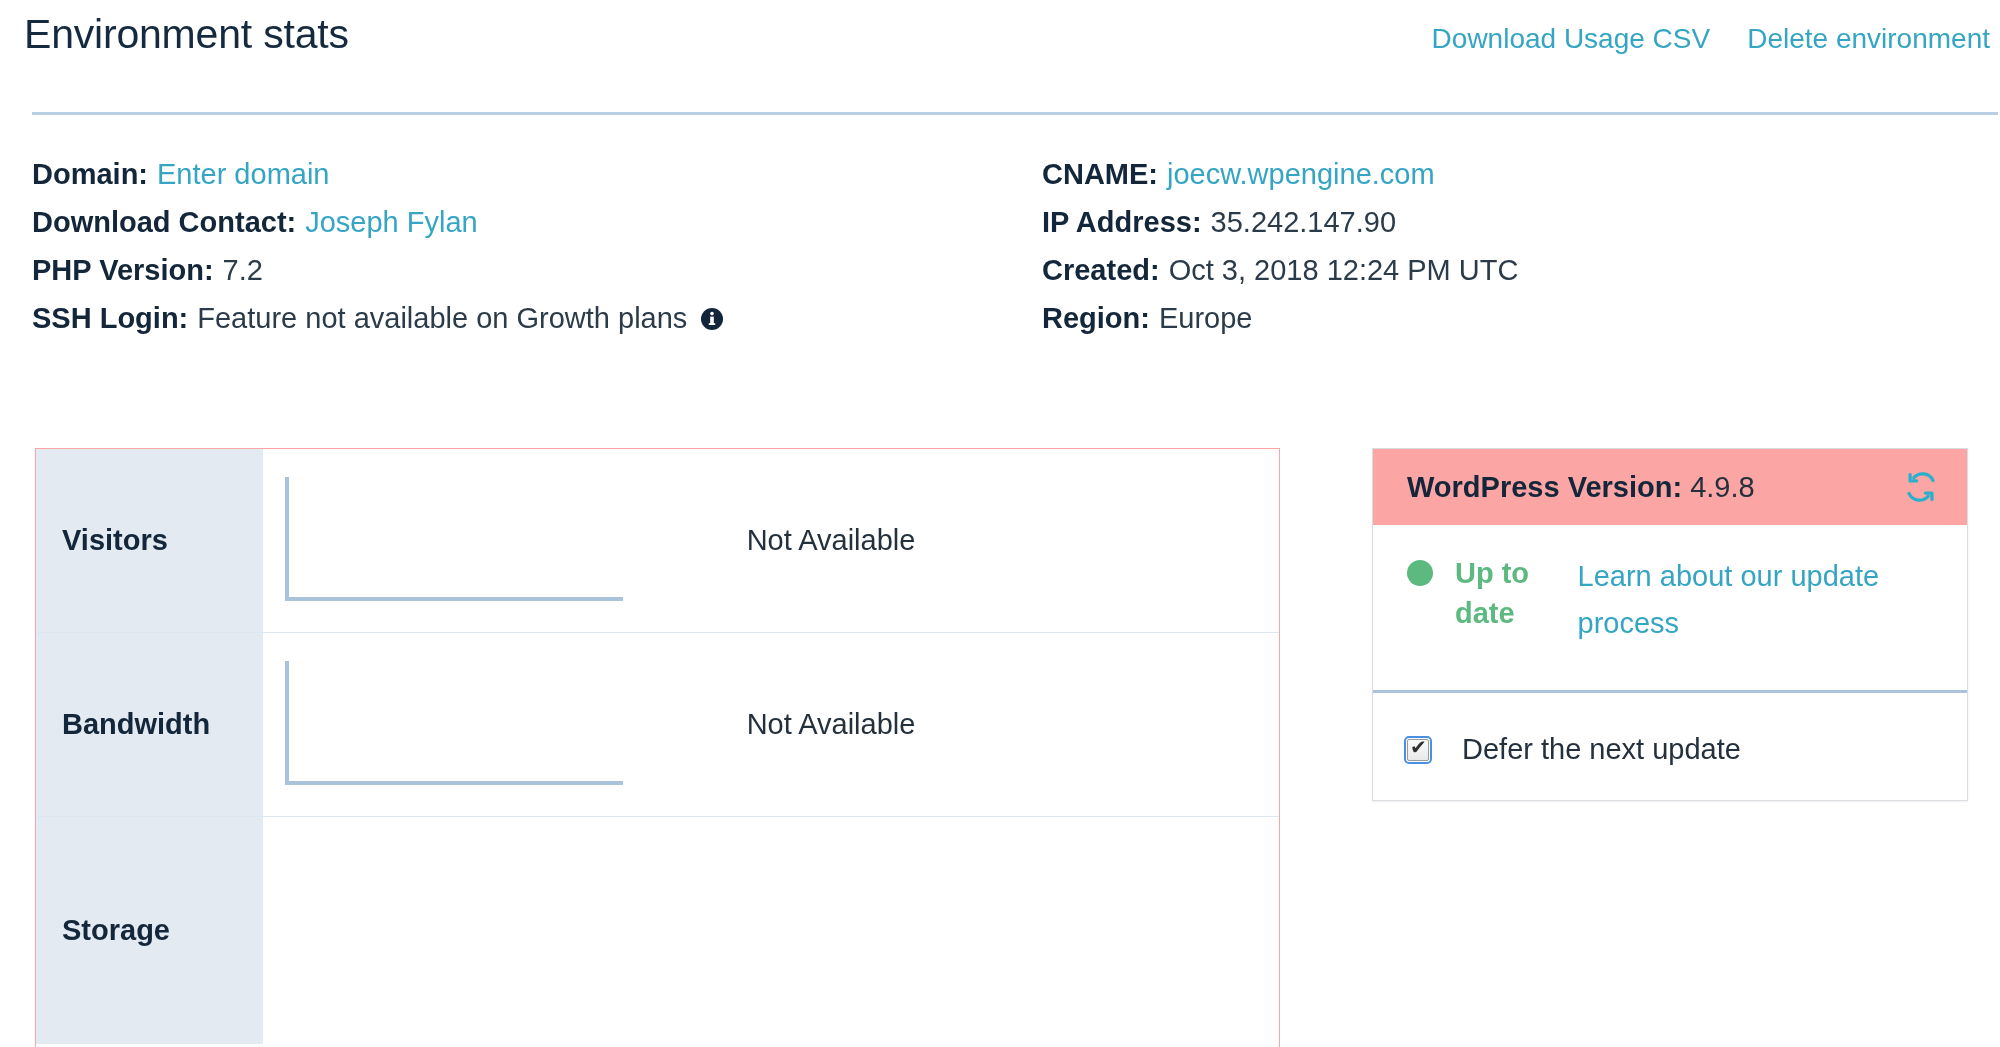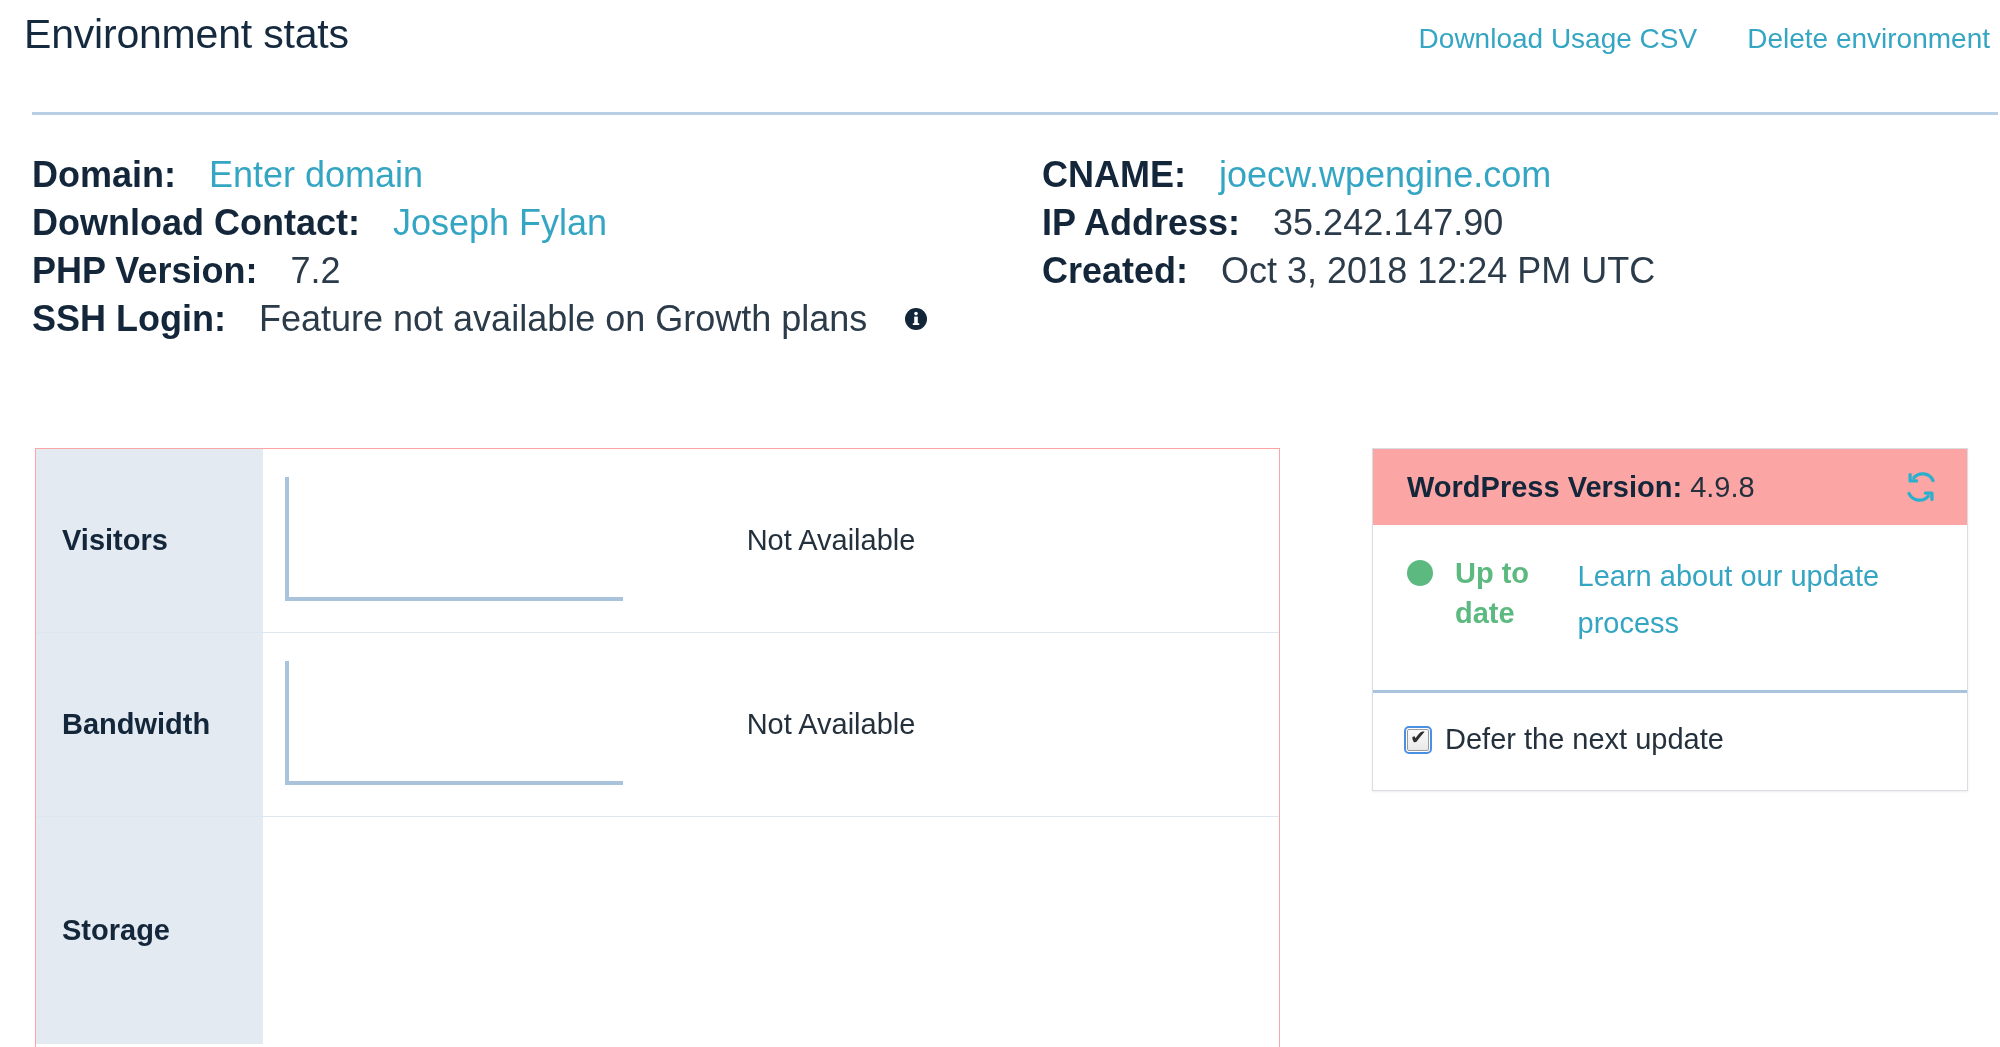--- a/index.html
+++ b/index.html
@@ -21,21 +21,21 @@
     display: flex; align-items: baseline; justify-content: space-between;
   }
   .page-title {
     font-size: 41px;
     font-weight: 400;
     color: #162a3f;
     letter-spacing: -0.2px;
     line-height: 1;
     white-space: nowrap;
   }
-  .header-actions { display: flex; gap: 50px; align-items: baseline; padding-right: 2px; }
+  .header-actions { display: flex; gap: 37px; align-items: baseline; padding-right: 2px; }
   .header-link {
     font-size: 28px;
     color: #34a5c3;
     text-decoration: none;
     white-space: nowrap;
     cursor: pointer;
   }
   .divider {
     position: absolute;
     left: 32px; top: 112px;
@@ -47,27 +47,26 @@
   .meta {
     position: absolute;
     left: 32px; top: 158px;
     width: 1966px;
     display: flex;
   }
   .meta-col { display: flex; flex-direction: column; gap: 15px; }
   .meta-col.left  { width: 1010px; }
   .meta-col.right { width: 900px; }
   .meta-row {
-    font-size: 36px;
+    font-size: 29px;
     line-height: 33px;
     color: #24313d;
     white-space: nowrap;
     display: flex;
     align-items: center;
-    gap: 24px;
   }
   .meta-label { font-weight: bold; color: #13263a; margin-right: 9px; }
   .meta-value { color: #2b3b49; }
   .meta-value.link { color: #34a5c3; cursor: pointer; }
   .info-icon {
     display: inline-flex;
     align-items: center;
     justify-content: center;
     width: 24px; height: 24px;
     margin-left: 13px;
@@ -160,22 +159,22 @@
   }
   .status-text-wrap { display: flex; flex-direction: row; }
   .status-title {
     font-size: 29px; font-weight: bold; color: #5cb97f; line-height: 40px;
   }
   .status-link {
     font-size: 29px; color: #34a5c3; line-height: 47px;
     max-width: 380px; cursor: pointer; text-decoration: none;
   }
   .wp-card-foot {
-    padding: 30px 34px 34px 34px;
-    display: flex; align-items: center;
+    padding: 40px 34px 34px 34px;
+    display: flex; align-items: center; gap: 17px;
   }
   .cb {
     width: 22px; height: 22px;
     -webkit-appearance: none; appearance: none;
     border: 1px solid #9a9a9a;
     border-radius: 2px;
     background: linear-gradient(#fbfbfb, #e9e9e9);
     outline: 2px solid #4a90e2;
     outline-offset: 1px;
     position: relative;
@@ -250,20 +249,24 @@
       <div class="meta-row">
         <span class="meta-label">IP Address:</span>
         <span class="meta-value">35.242.147.90</span>
       </div>
 
       <div class="meta-row">
         <span class="meta-label">Created:</span>
         <span class="meta-value">Oct 3, 2018 12:24 PM UTC</span>
       </div>
 
+      <div class="meta-row">
+        <span class="meta-label">Region:</span>
+        <span class="meta-value">Europe</span>
+      </div>
 
     </div>
   </div>
 
   <div class="stats-table">
 
     <div class="stats-row">
       <div class="stats-label">Visitors</div>
       <div class="stats-body">
         <div class="axis"></div>

